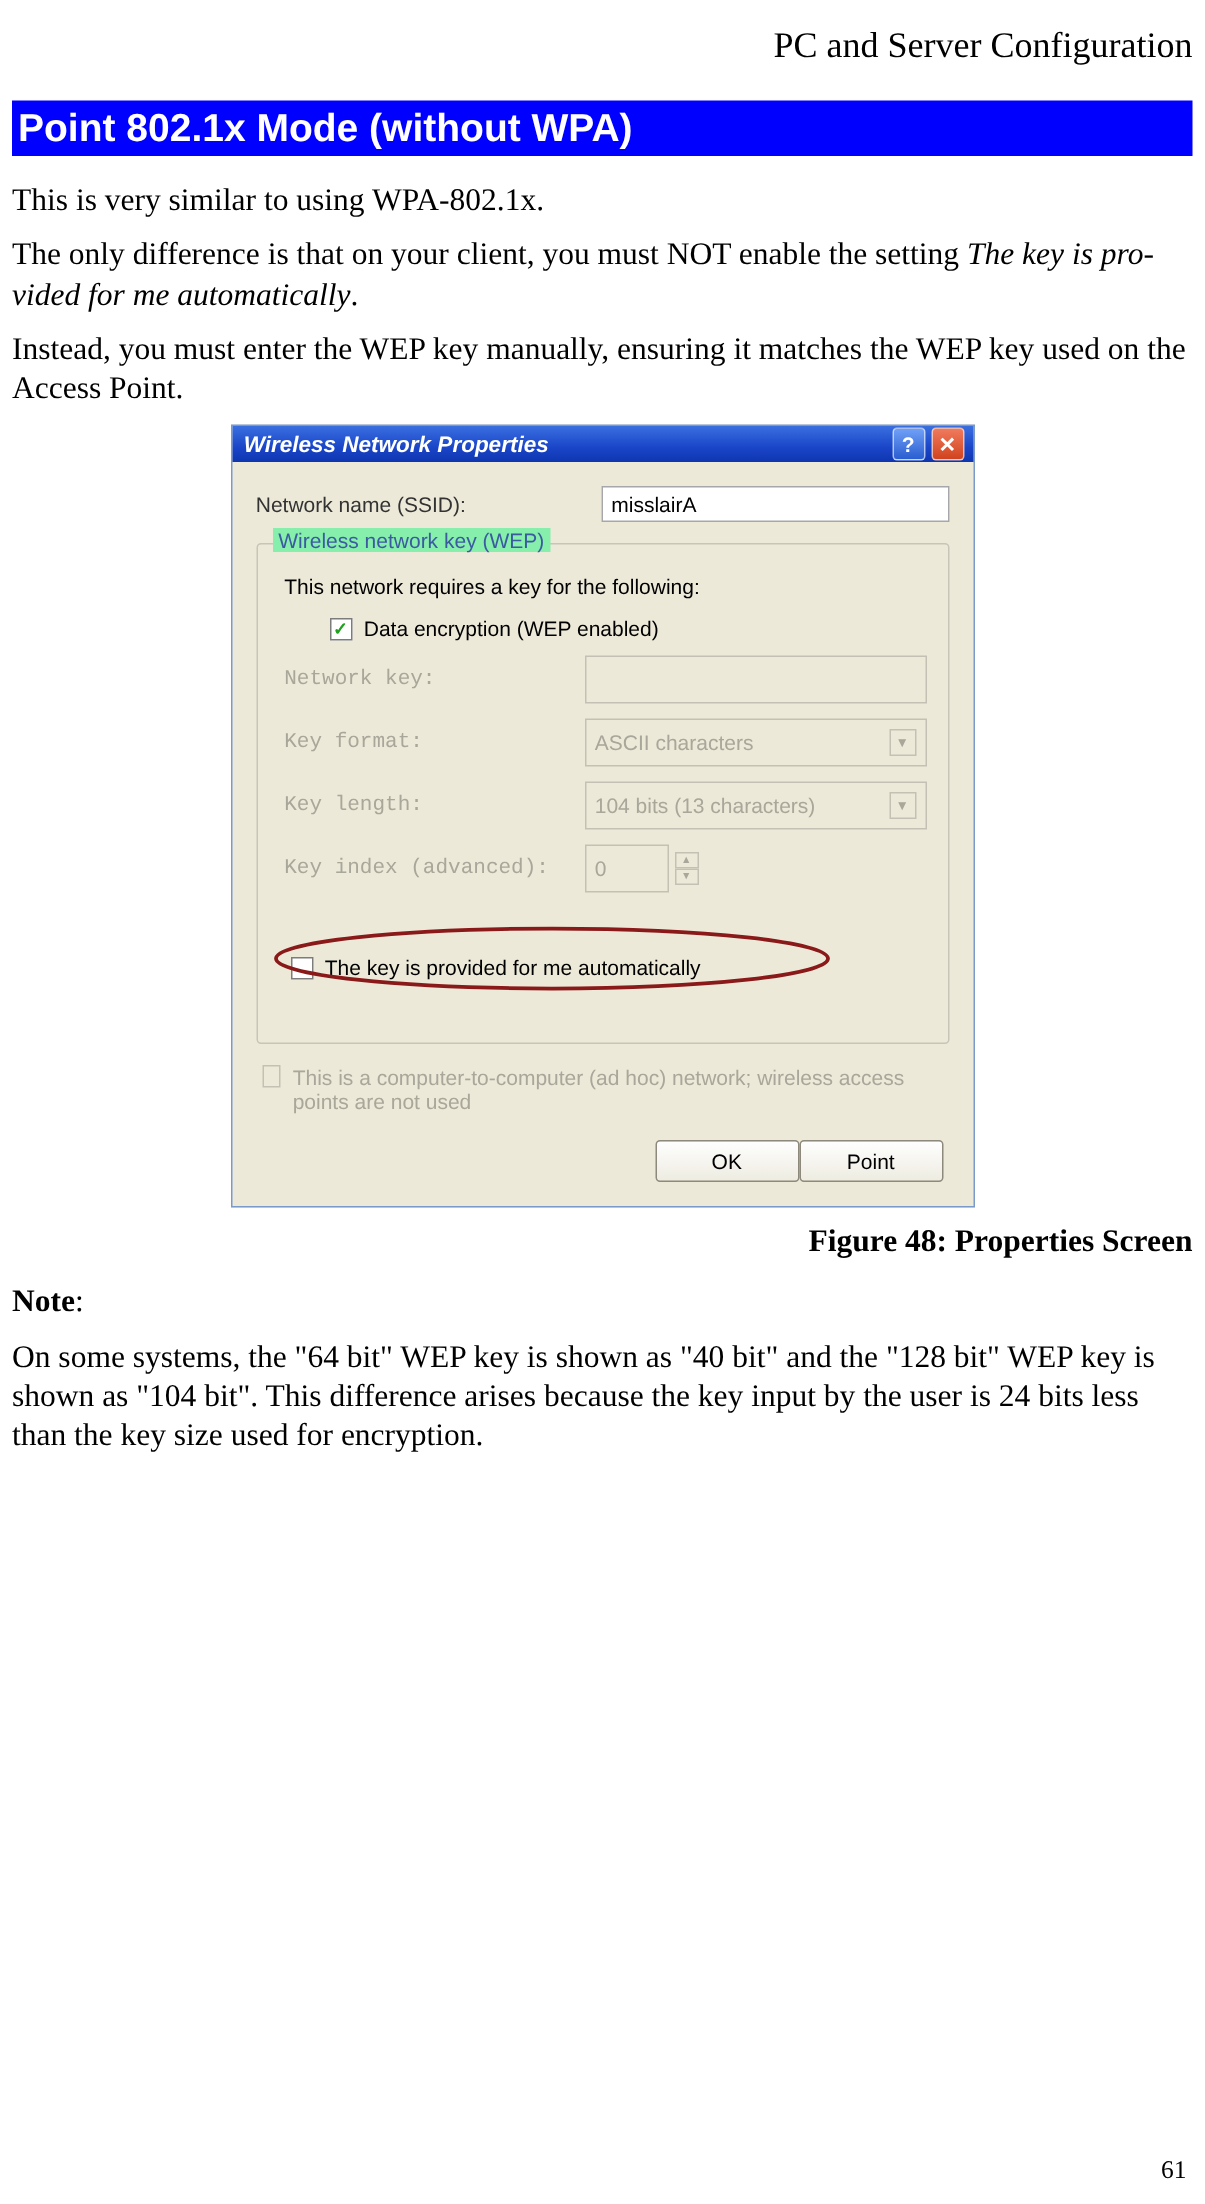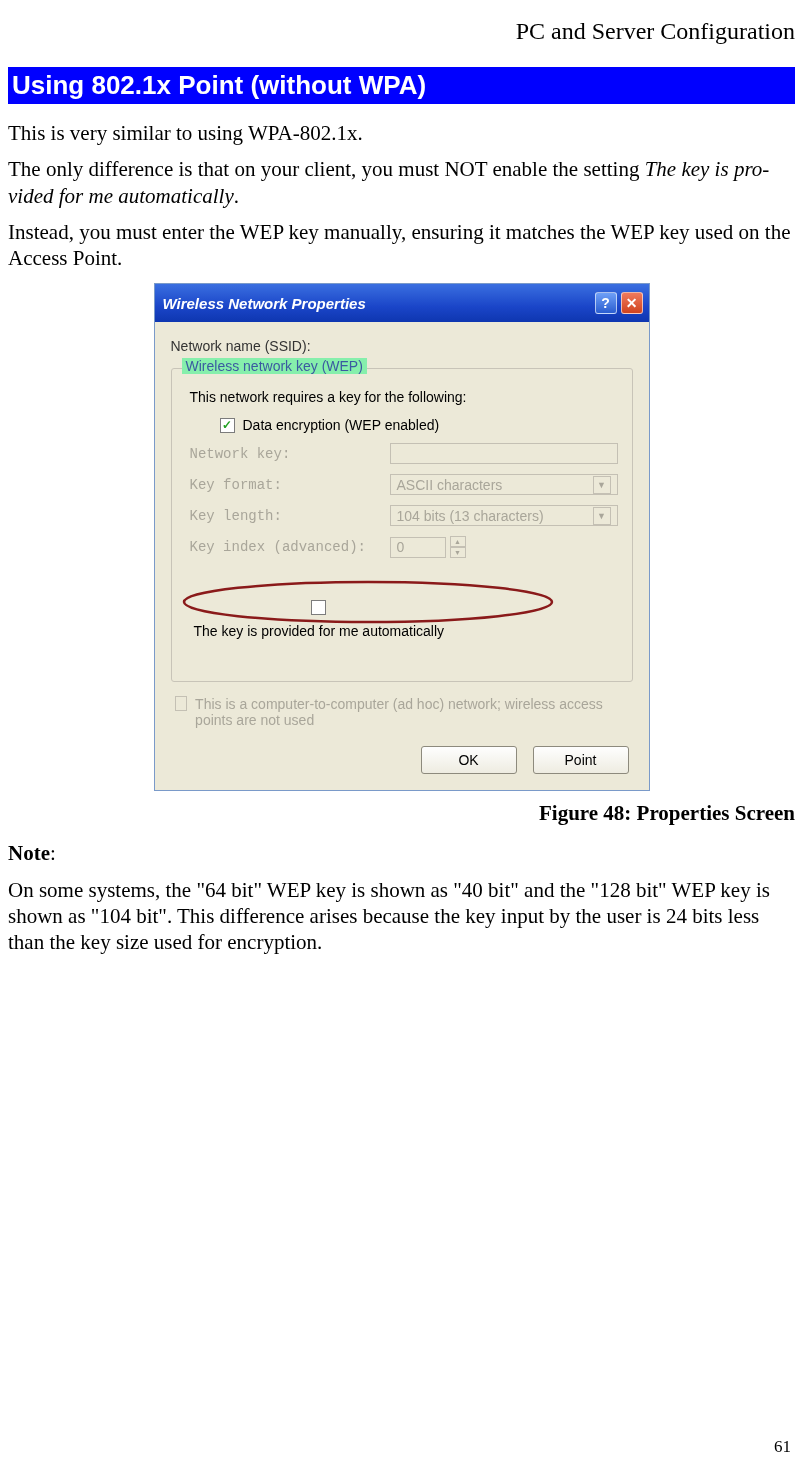--- a/index.html
+++ b/index.html
@@ -58,21 +58,21 @@
     width: 496px;
     text-align: left;
     background: #ece9d8;
     border: 1px solid #7a9ac9;
     font-family: Tahoma, Arial, sans-serif;
     font-size: 14px;
     color: #000;
     filter: blur(0.4px);
   }
   .titlebar {
-    height: 38px;
+    height: 24px;
     background: linear-gradient(#3a6fe0, #1a45c8 60%, #0e36b0);
     display: flex;
     align-items: center;
     justify-content: space-between;
     padding: 0 6px 0 8px;
     font-size: 15px;
     font-weight: bold;
   }
   .titlebar-text {
     color: #fff;
@@ -118,39 +118,38 @@
   .group-desc { margin: 6px 0 12px 4px; }
   .check-row {
     display: flex; align-items: center;
     margin: 8px 0 8px 34px;
     gap: 8px;
   }
   .check-row-nopad {
     display: flex; align-items: center;
     margin: 8px 0 8px 0;
     gap: 8px;
-    flex-direction: column;
   }
   .checkbox {
     width: 15px; height: 15px;
     background: #fff;
     border: 1px solid #7c7c7c;
     display: inline-flex; align-items: center; justify-content: center;
     font-size: 12px; color: #21a121; font-weight: bold;
   }
   .disabled-label { color: #a9a69a; font-family: Liberation Mono, monospace; }
   .field-row { display: flex; align-items: center; margin: 10px 0 10px 4px; }
   .field-label { width: 200px; }
   .select-disabled {
     flex: 1;
     border: 1px solid #c4c0b4;
     background: #ece9d8;
     color: #a9a69a;
     padding: 3px 6px;
-    height: 21px;
+    height: 32px;
     display: flex; align-items: center; justify-content: space-between;
   }
   .select-disabled.narrow { flex: 0 0 56px; }
   .chev {
     width: 18px; height: 18px;
     border: 1px solid #c4c0b4;
     display: inline-flex; align-items: center; justify-content: center;
     font-size: 9px; color: #a9a69a;
     background: #ece9d8;
   }
@@ -176,38 +175,38 @@
     width: 380px; height: 48px;
     pointer-events: none;
   }
   .adhoc-row {
     display: flex; align-items: flex-start;
     gap: 8px; margin: 8px 4px 18px 4px;
     color: #a9a69a;
   }
   .button-row {
     display: flex; justify-content: flex-end;
-    gap: 16px; padding: 0 4px 2px 0;
+    gap: 0; padding: 0 4px 2px 0;
   }
   .winbtn {
     width: 96px; height: 28px;
     border: 1px solid #8d8a7d;
     background: linear-gradient(#fefefe,#eeece1);
     border-radius: 3px;
     font-family: Tahoma, Arial, sans-serif;
     font-size: 14px;
     display: inline-flex; align-items: center; justify-content: center;
   }
 </style>
 </head>
 <body>
 
 <div class="header-right">PC and Server Configuration</div>
 
-<div class="section-title">Using 802.1x Point (without WPA)</div>
+<div class="section-title">Point 802.1x Mode (without WPA)</div>
 
 <p class="para">This is very similar to using WPA-802.1x.</p>
 
 <p class="para">
   <span>The only difference is that on your client, you must NOT enable the setting </span><span class="italic">The key is pro-vided for me automatically</span><span>.</span>
 </p>
 
 <p class="para">Instead, you must enter the WEP key manually, ensuring it matches the WEP key used on the Access Point.</p>
 
 <div class="figure-wrap">
@@ -215,20 +214,21 @@
     <div class="titlebar">
       <span class="titlebar-text">Wireless Network Properties</span>
       <div class="titlebar-buttons">
         <div class="tbtn tbtn-help">?</div>
         <div class="tbtn tbtn-close">✕</div>
       </div>
     </div>
     <div class="dialog-body">
       <div class="row">
         <label class="ssid-label">Network name (SSID):</label>
+        <input class="text-input" value="misslairA" style="">
       </div>
 
       <div class="groupbox">
         <div class="group-legend">Wireless network key (WEP)</div>
         <div class="group-desc">This network requires a key for the following:</div>
 
         <div class="check-row">
           <span class="checkbox">✓</span>
           <span>Data encryption (WEP enabled)</span>
         </div>

